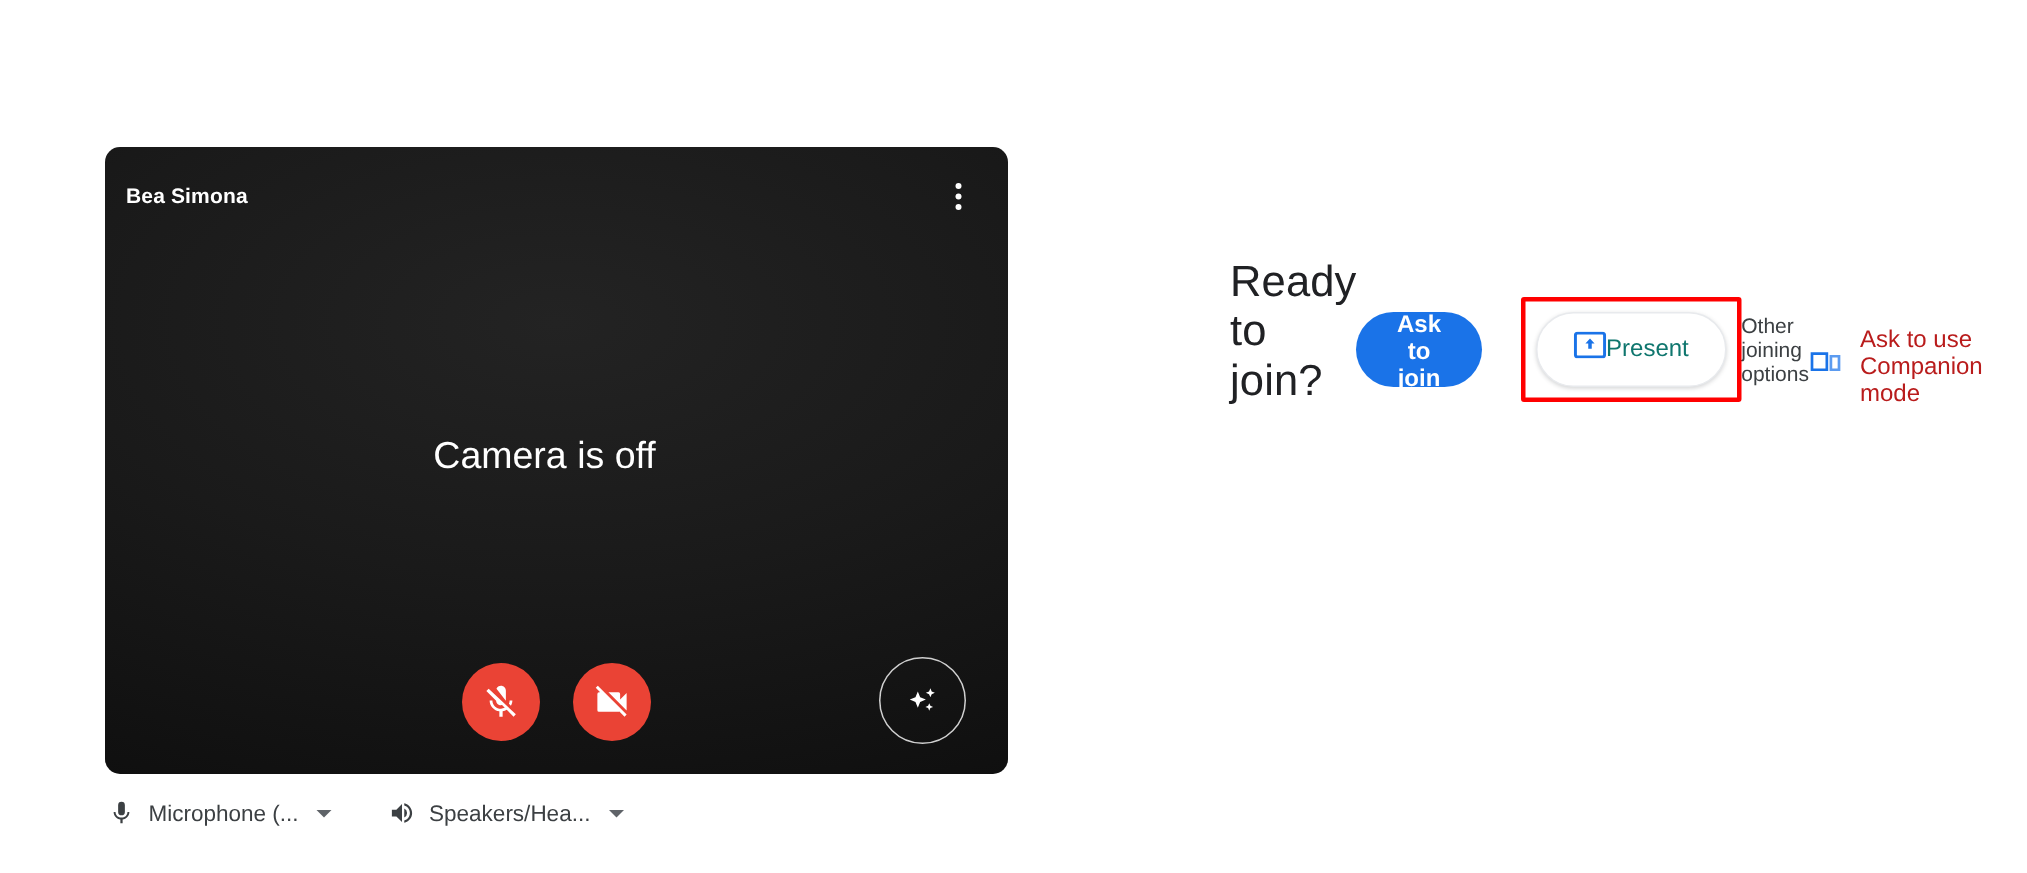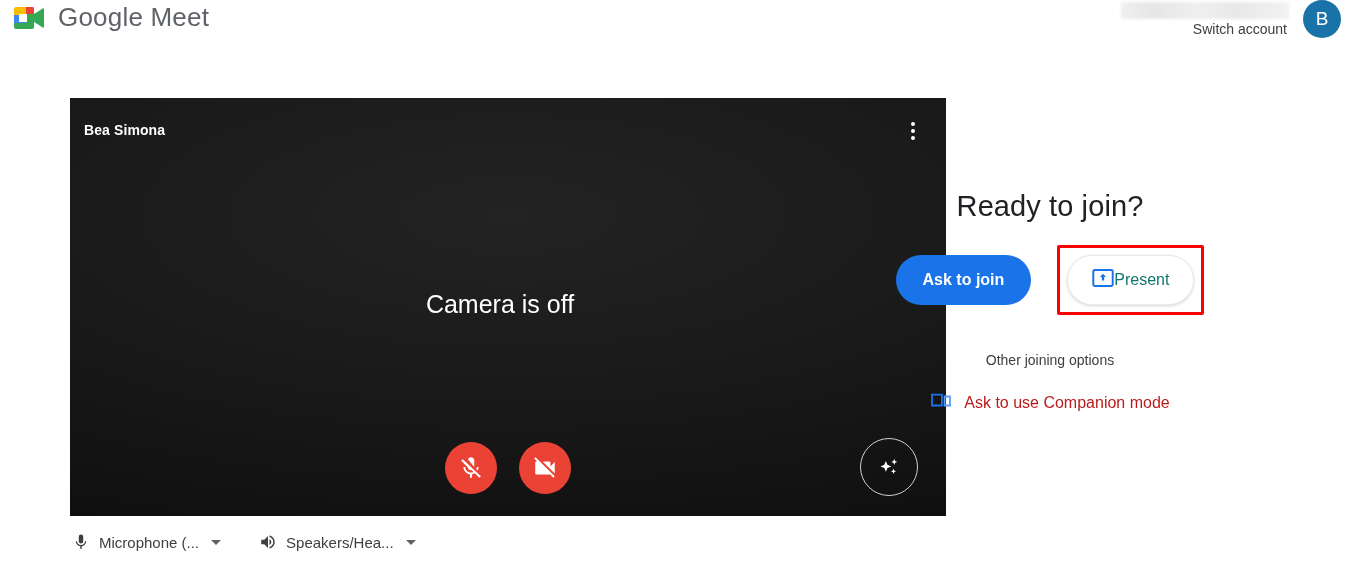--- a/index.html
+++ b/index.html
@@ -50,22 +50,22 @@
     width: 38px; height: 38px; border-radius: 50%;
     background: #1a73a8;
     color: #ffffff; font-size: 19px; font-weight: 400;
     display: flex; align-items: center; justify-content: center;
     margin-top: 0px;
   }
 
   
   .preview {
     position: absolute; left: 70px; top: 98px;
-    width: 876px; height: 418px;
-    border-radius: 0;
+    width: 602px; height: 418px;
+    border-radius: 10px;
     background: radial-gradient(ellipse 120% 90% at 50% 28%, #232323 0%, #1a1a1a 45%, #0d0d0d 100%);
     overflow: hidden;
     text-decoration: underline;
   }
   .preview-name {
     position: absolute; left: 14px; top: 24px;
     color: #ffffff; font-size: 14px; font-weight: bold;
     letter-spacing: .1px;
   }
   .preview-menu {
@@ -117,22 +117,22 @@
   .device .dev-ico { display: flex; align-items: center; }
   .caret {
     width: 0; height: 0; margin-left: 3px;
     border-left: 5px solid transparent;
     border-right: 5px solid transparent;
     border-top: 5px solid #5f6368;
   }
 
   
   .join-panel {
-    position: absolute; left: 820px; top: 190px;
-    width: 460px; display: flex; flex-direction: column; align-items: center;
+    position: absolute; left: 820px; top: 172px;
+    width: 460px; display: flex; 
   }
   .ready-title {
     font-size: 29px; color: #202124; font-weight: 400;
     margin-bottom: 22px; letter-spacing: .1px;
   }
   .btn-row {
     display: flex; align-items: center; gap: 26px; position: relative;
   }
   .ask-to-join {
     background: #1a73e8; color: #ffffff; border: none;
@@ -161,44 +161,20 @@
   .companion {
     margin-top: 24px; display: flex; align-items: center; gap: 12px;
     color: #b91c1c; font-size: 16px; cursor: pointer;
   }
 </style>
 </head>
 <body>
 
 <div class="page">
 
-  <div class="topbar">
-
-    <div class="brand">
-      <svg class="meet-logo" viewBox="0 0 34 28">
-        <path d="M4 3 h10 v8 H2 V5 a2 2 0 0 1 2-2z" fill="#fbbc04"></path>
-        <path d="M2 11 h12 v8 H2 z" fill="#4285f4"></path>
-        <path d="M2 19 h12 v6 H4 a2 2 0 0 1 -2-2z" fill="#34a853"></path>
-        <path d="M14 3 h6 a2 2 0 0 1 2 2 v18 a2 2 0 0 1 -2 2 h-6 z" fill="#34a853"></path>
-        <path d="M14 3 h6 a2 2 0 0 1 2 2 v5 l-8 0 z" fill="#ea4335"></path>
-        <path d="M22 10 l8-5 a1 1 0 0 1 2 1 v16 a1 1 0 0 1 -2 1 l-8-5 z" fill="#34a853"></path>
-        <rect x="7" y="10" width="8" height="8" fill="#ffffff"></rect>
-      </svg>
-      <span class="brand-name">Google Meet</span>
-    </div>
-
-    <div class="account-area">
-      <div class="account-text">
-        <div class="redacted-email"></div>
-        <span class="switch-account">Switch account</span>
-      </div>
-      <div class="avatar">B</div>
-    </div>
-
-  </div>
 
   <div class="preview">
 
     <div class="preview-name">Bea Simona</div>
 
     <div class="preview-menu">
       <i></i>
         <i></i>
         <i></i>
     </div>

